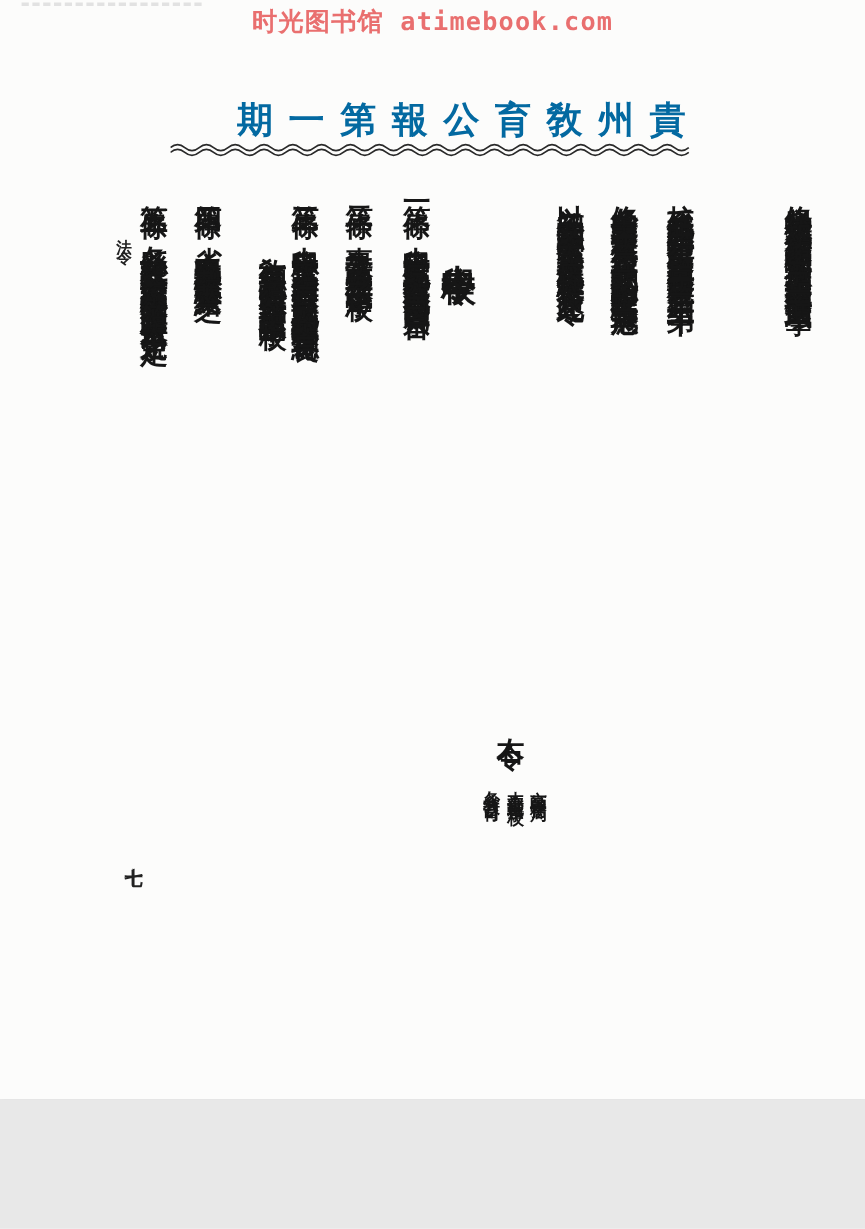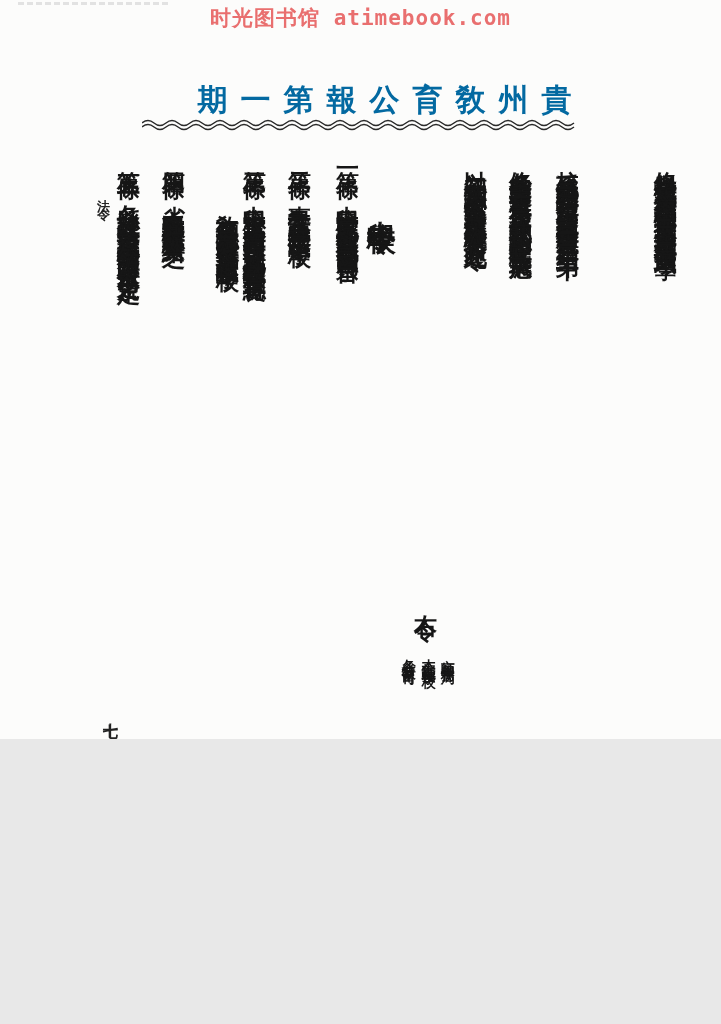--- a/index.html
+++ b/index.html
@@ -1,18 +1,18 @@
 <!DOCTYPE html>
 <html><head>
 <meta charset="utf-8">
 <style>
   html,body{margin:0;padding:0;}
   body{background:#e8e8e8;font-family:"Liberation Serif","DejaVu Serif",serif;}
   .page{
-    position:relative;width:721px;height:739px;background:#fcfcfb;overflow:hidden;
+    position:relative;width:721px;height:916px;background:#fcfcfb;overflow:hidden;
     box-shadow:0 0 6px rgba(0,0,0,.15);
   }
   .watermark{
     position:absolute;top:4px;left:50%;transform:translateX(-50%);
     font-family:"DejaVu Sans Mono","DejaVu Sans",monospace;
     font-size:21px;letter-spacing:1px;white-space:nowrap;font-weight:bold;
   }
   .scan-artifact{
     position:absolute;top:2px;left:18px;width:150px;height:0;
     border-top:3px dashed #e2e2e2;

